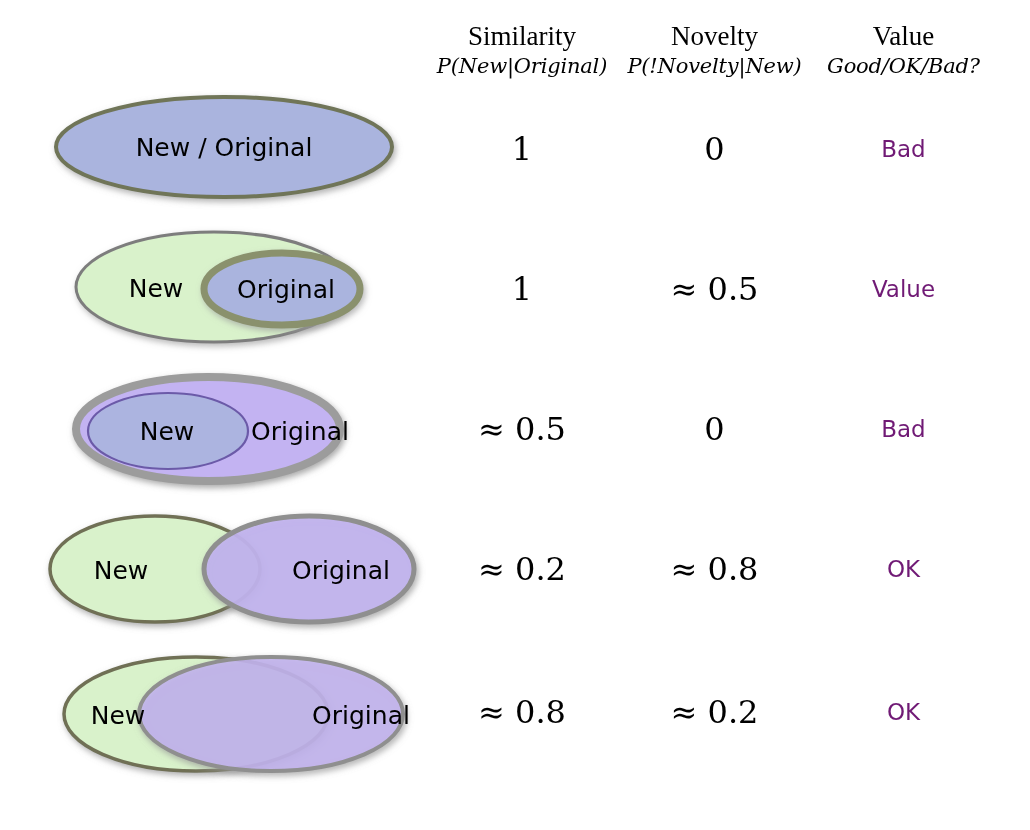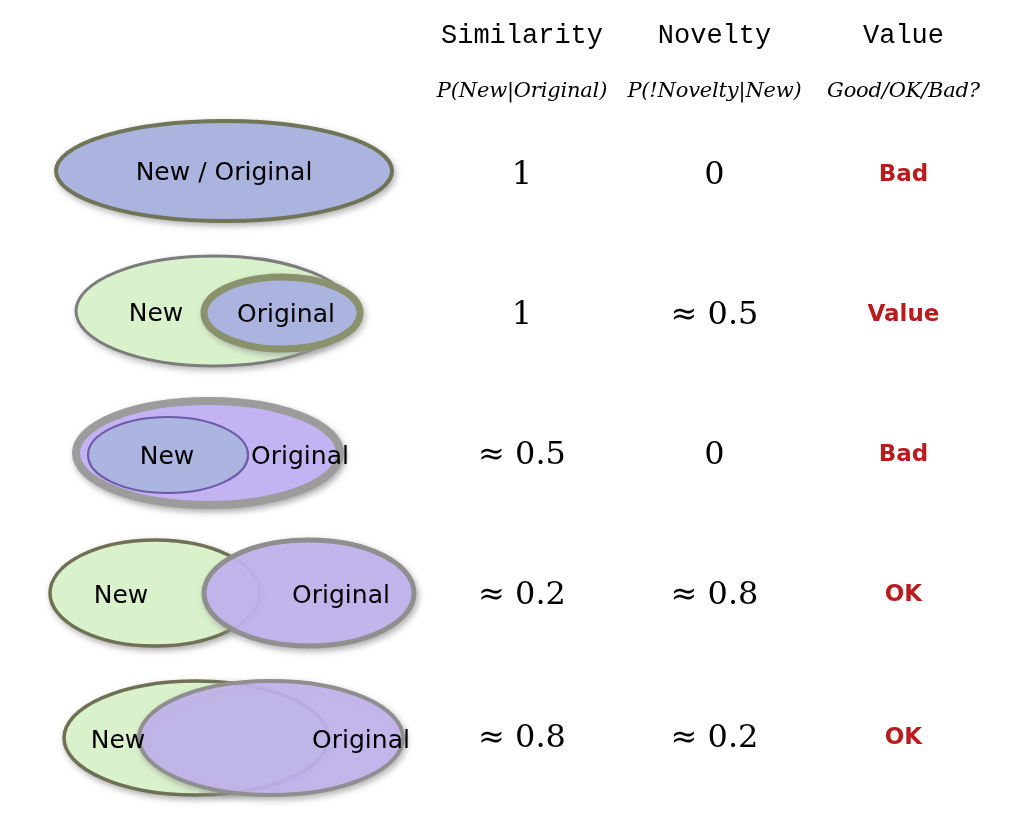--- a/index.html
+++ b/index.html
@@ -51,50 +51,48 @@
   .rule-bottom { border-top: 2px solid #2b2b2b; }
 
   .vrule-left { border-left: 2px solid #3a3a3a; }
 
   
   .hdr-cell {
     text-align: center;
     padding: 4px 6px 7px 6px;
   }
   .hdr-title {
-    font-family: Liberation Mono, monospace;
+    font-family: Liberation Serif, serif;
     font-size: 27px;
     line-height: 33px;
     color: #000;
     white-space: nowrap;
   }
   .hdr-sub {
     font-family: "DejaVu Serif", serif;
     font-style: italic;
     font-size: 21px;
     line-height: 26px;
     color: #000;
     white-space: nowrap;
     letter-spacing: -0.2px;
-    margin-top: 24px;
   }
 
   
   .val-math {
     text-align: center;
     font-family: "DejaVu Serif", serif;
     font-size: 32px;
     color: #000;
   }
   .val-word {
     text-align: center;
     font-family: "DejaVu Sans", sans-serif;
     font-size: 23px;
-    color: #b91c1c;
-    font-weight: bold;
+    color: #701a75;
   }
 
   
   .diagram-cell {
     height: 140px;
     position: relative;
   }
   .diagram-cell.tall { height: 145px; }
   .diagram-wrap {
     position: relative;

